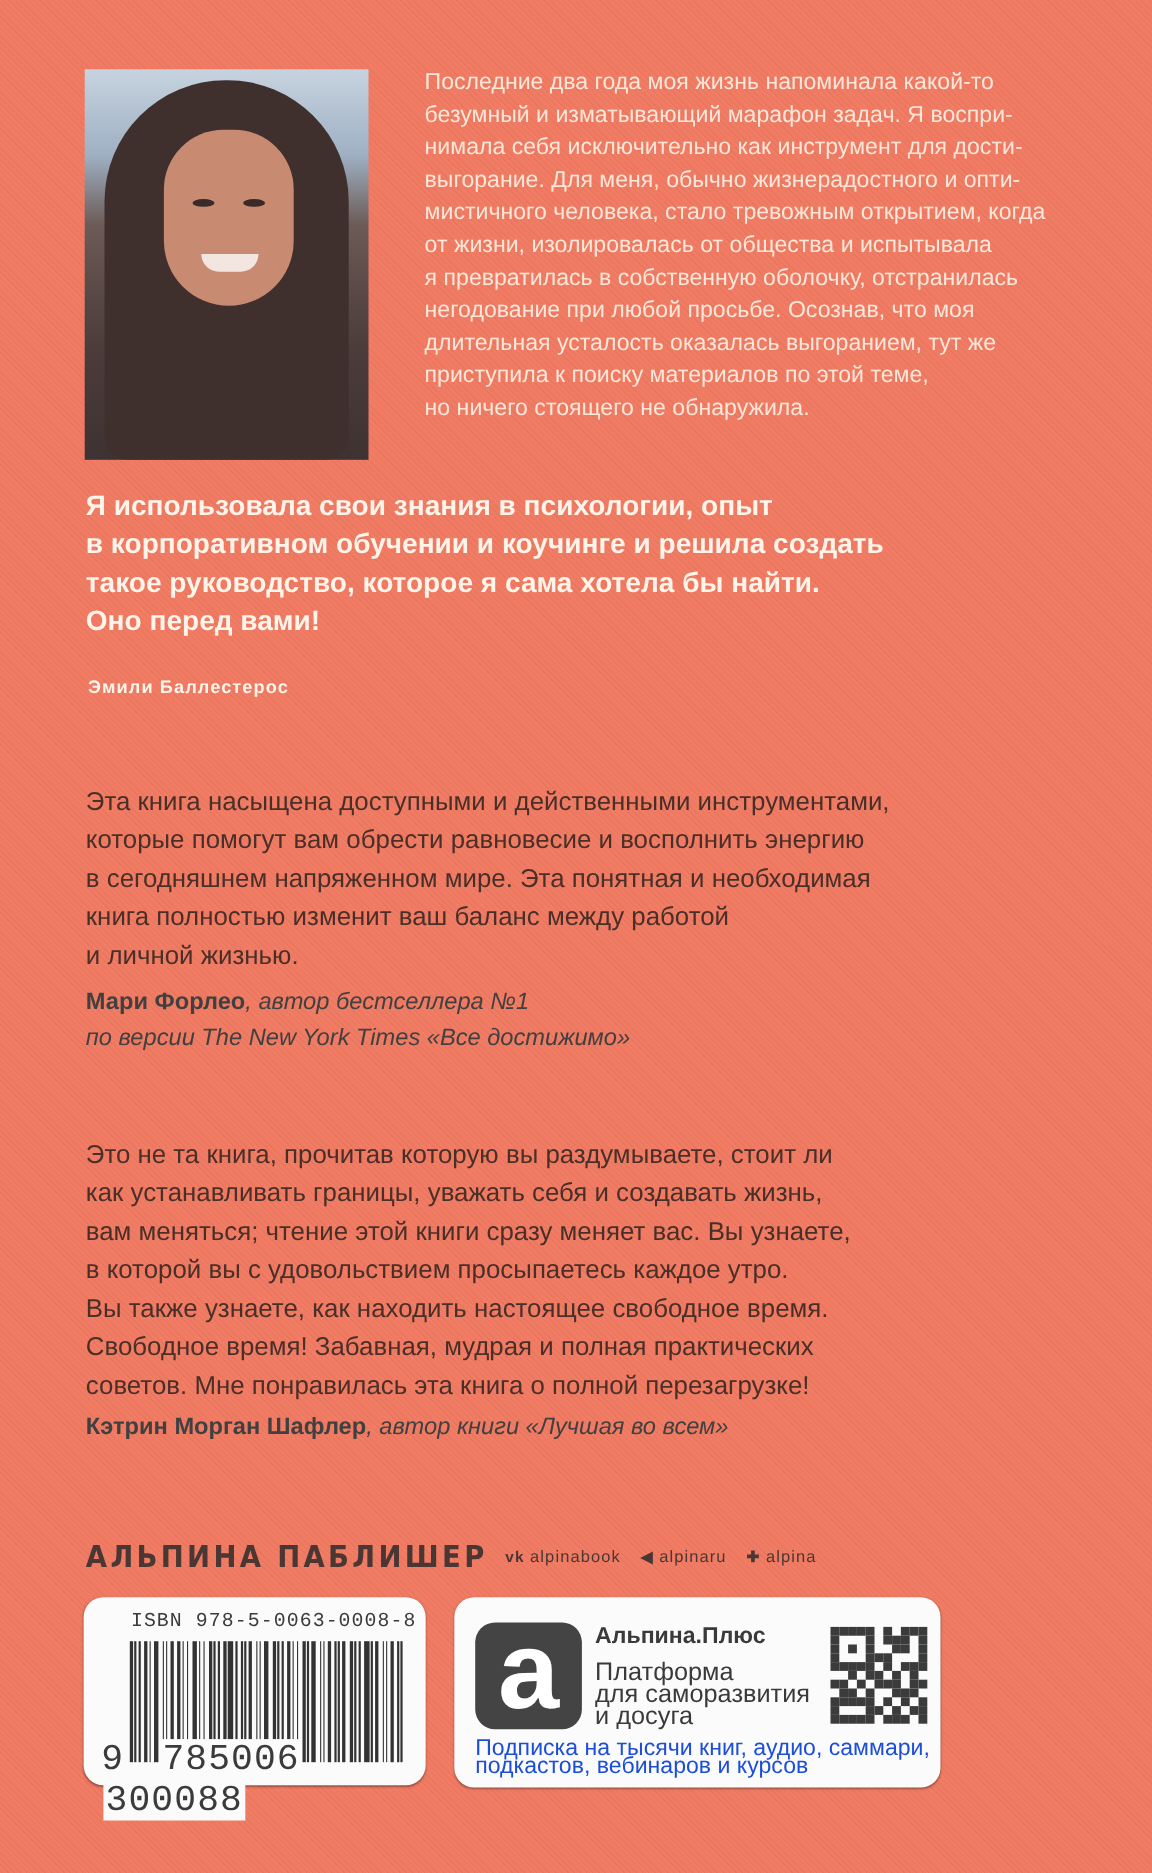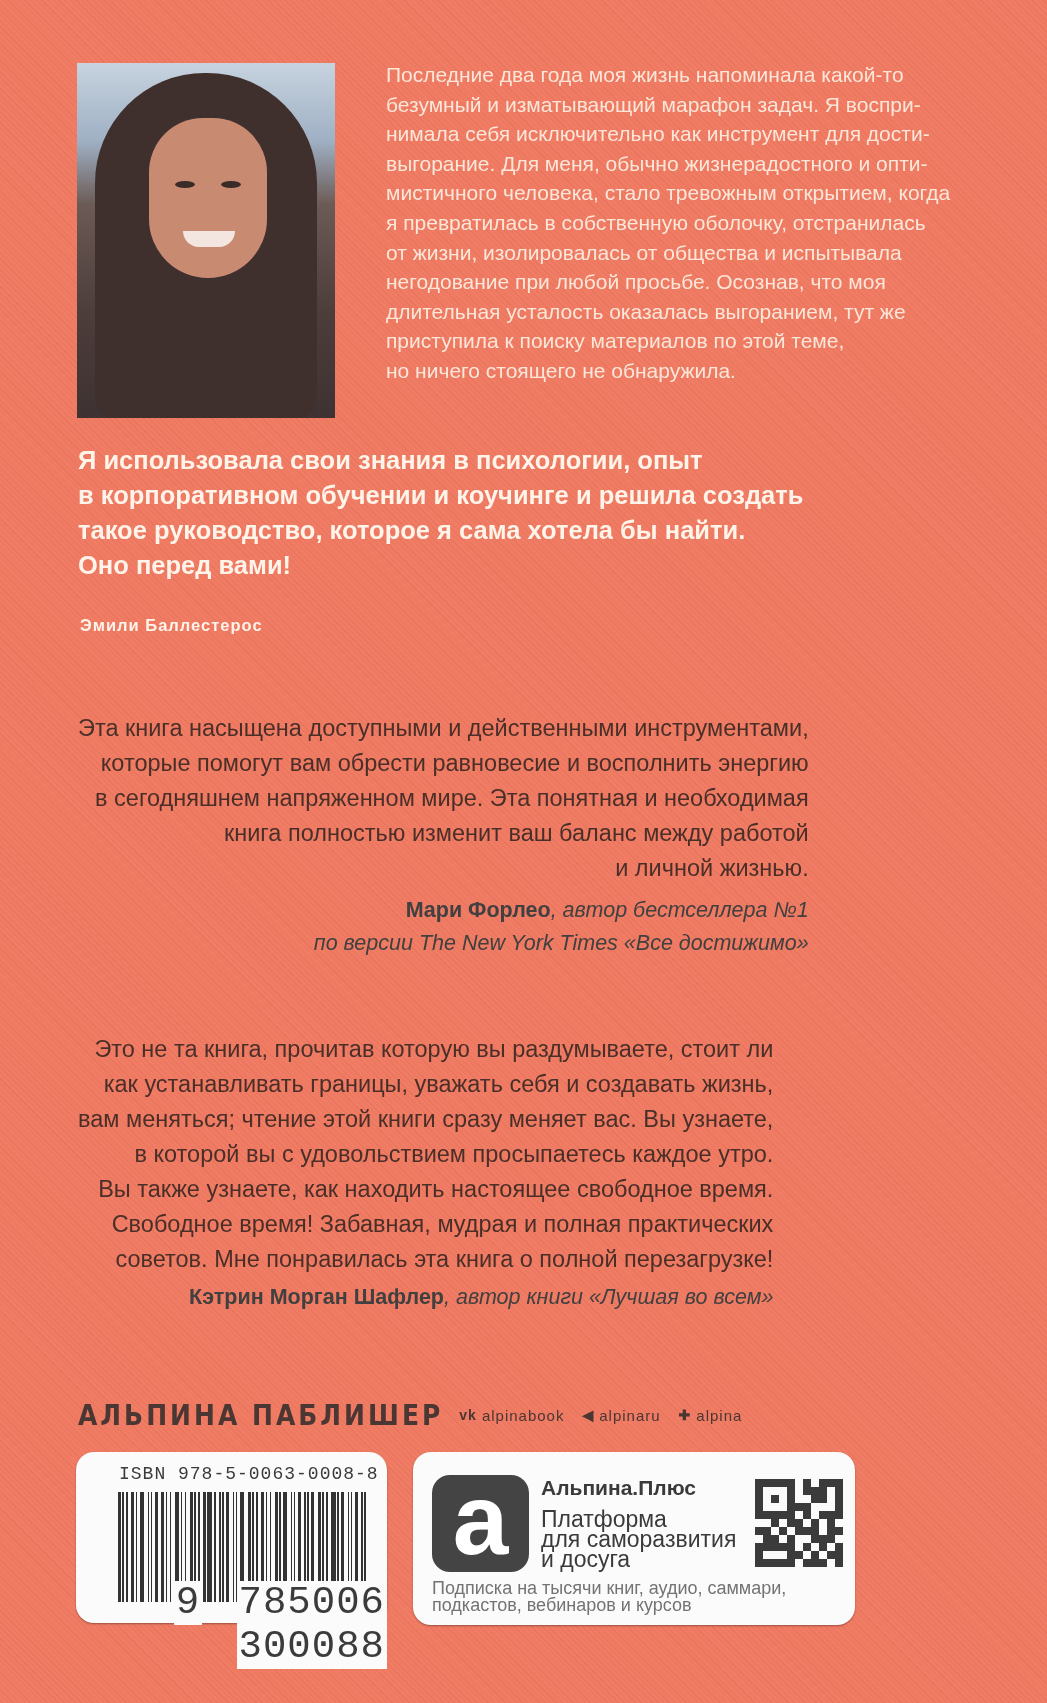--- a/index.html
+++ b/index.html
@@ -35,21 +35,21 @@
   .highlight div { white-space: nowrap; }
   .signature {
     position: absolute; left: 80px; top: 616px;
     color: #fff4ea; font-size: 16.5px; font-weight: bold; letter-spacing: 1px;
   }
 
   .review {
     position: absolute; left: 78px; color: #4a2f29;
     font-size: 23.5px; line-height: 35px;
   }
-  .review div { white-space: nowrap; text-align: right; }
+  .review div { white-space: nowrap; }
   .review1 { top: 711px; }
   .review2 { top: 1032px; }
   .attrib { font-size: 21.5px; line-height: 33px; color: #404040; margin-top: 8px; }
   .attrib b { font-weight: bold; }
   .attrib i { font-style: italic; }
 
   .publisher-row {
     position: absolute; left: 78px; top: 1396px; height: 38px;
     display: flex; align-items: center; gap: 10px; color: #4a3633;
   }
@@ -57,39 +57,39 @@
   .social { display: flex; align-items: center; gap: 5px; font-size: 15px; letter-spacing: 1px; margin-right: 8px; }
   .social .ic { font-weight: bold; font-size: 14px; }
 
   .isbn-box {
     position: absolute; left: 76px; top: 1452px; width: 311px; height: 171px;
     background: #fbfbfb; border-radius: 18px; box-shadow: 0 1px 2px rgba(0,0,0,0.35);
   }
   .isbn-top { position: absolute; left: 43px; top: 12px; font-family: "Liberation Mono", monospace; font-size: 18px; color: #3b3b3b; letter-spacing: 1px; }
   .barcode { position: absolute; left: 42px; top: 40px; width: 250px; height: 110px; display: flex; align-items: stretch; gap: 0; }
   .barcode span { display: block; background: #333; height: 100%; }
-  .isbn-bottom { position: absolute; left: 28px; top: 129px; font-family: "Liberation Mono", monospace; font-size: 39px; color: #3b3b3b; letter-spacing: 1px; text-align: right; }
+  .isbn-bottom { position: absolute; left: 14px; top: 129px; font-family: "Liberation Mono", monospace; font-size: 33px; color: #3b3b3b; letter-spacing: 1px; }
   .isbn-bottom .n { background: #fbfbfb; padding: 0 2px; }
 
   .plus-box {
     position: absolute; left: 413px; top: 1452px; width: 442px; height: 173px;
     background: #fbfbfb; border-radius: 18px; box-shadow: 0 1px 2px rgba(0,0,0,0.35);
   }
   .app-icon {
     position: absolute; left: 19px; top: 23px; width: 97px; height: 97px;
     background: #444; border-radius: 18px;
     color: #fff; font-size: 100px; font-weight: bold; line-height: 88px; text-align: center;
   }
   .plus-title { position: absolute; left: 128px; top: 24px; font-size: 21px; font-weight: bold; color: #3a3a3a; }
   .plus-desc { position: absolute; left: 128px; top: 57px; font-size: 23px; line-height: 20px; color: #3a3a3a; }
   .plus-desc div { white-space: nowrap; }
   .qr { position: absolute; left: 342px; top: 27px; width: 88px; height: 88px; display: grid; grid-template-columns: repeat(11, 8px); grid-template-rows: repeat(11, 8px); }
   .qr i { display: block; }
   .qr .b { background: #3b3b3b; }
-  .plus-foot { position: absolute; left: 19px; top: 128px; font-size: 18px; line-height: 17px; color: #737373; }
+  .plus-foot { position: absolute; left: 19px; top: 128px; font-size: 21px; line-height: 17px; color: #1d4ed8; }
   .plus-foot div { white-space: nowrap; }
 </style>
 </head>
 <body>
 
 <div class="cover">
 
   <div class="photo">
     <div class="hair"></div>
     <div class="face"></div>
@@ -97,22 +97,22 @@
     <div class="eye" style="left:144px"></div>
     <div class="smile"></div>
   </div>
 
   <div class="intro">
     <div>Последние два года моя жизнь напоминала какой-то</div>
     <div>безумный и изматывающий марафон задач. Я воспри-</div>
     <div>нимала себя исключительно как инструмент для дости-</div>
     <div>выгорание. Для меня, обычно жизнерадостного и опти-</div>
     <div>мистичного человека, стало тревожным открытием, когда</div>
+    <div>от жизни, изолировалась от общества и испытывала</div>
     <div>я превратилась в собственную оболочку, отстранилась</div>
-    <div>от жизни, изолировалась от общества и испытывала</div>
     <div>негодование при любой просьбе. Осознав, что моя</div>
     <div>длительная усталость оказалась выгоранием, тут же</div>
     <div>приступила к поиску материалов по этой теме,</div>
     <div>но ничего стоящего не обнаружила.</div>
   </div>
 
   <div class="highlight">
     <div>Я использовала свои знания в психологии, опыт</div>
     <div>в корпоративном обучении и коучинге и решила создать</div>
     <div>такое руководство, которое я сама хотела бы найти.</div>

